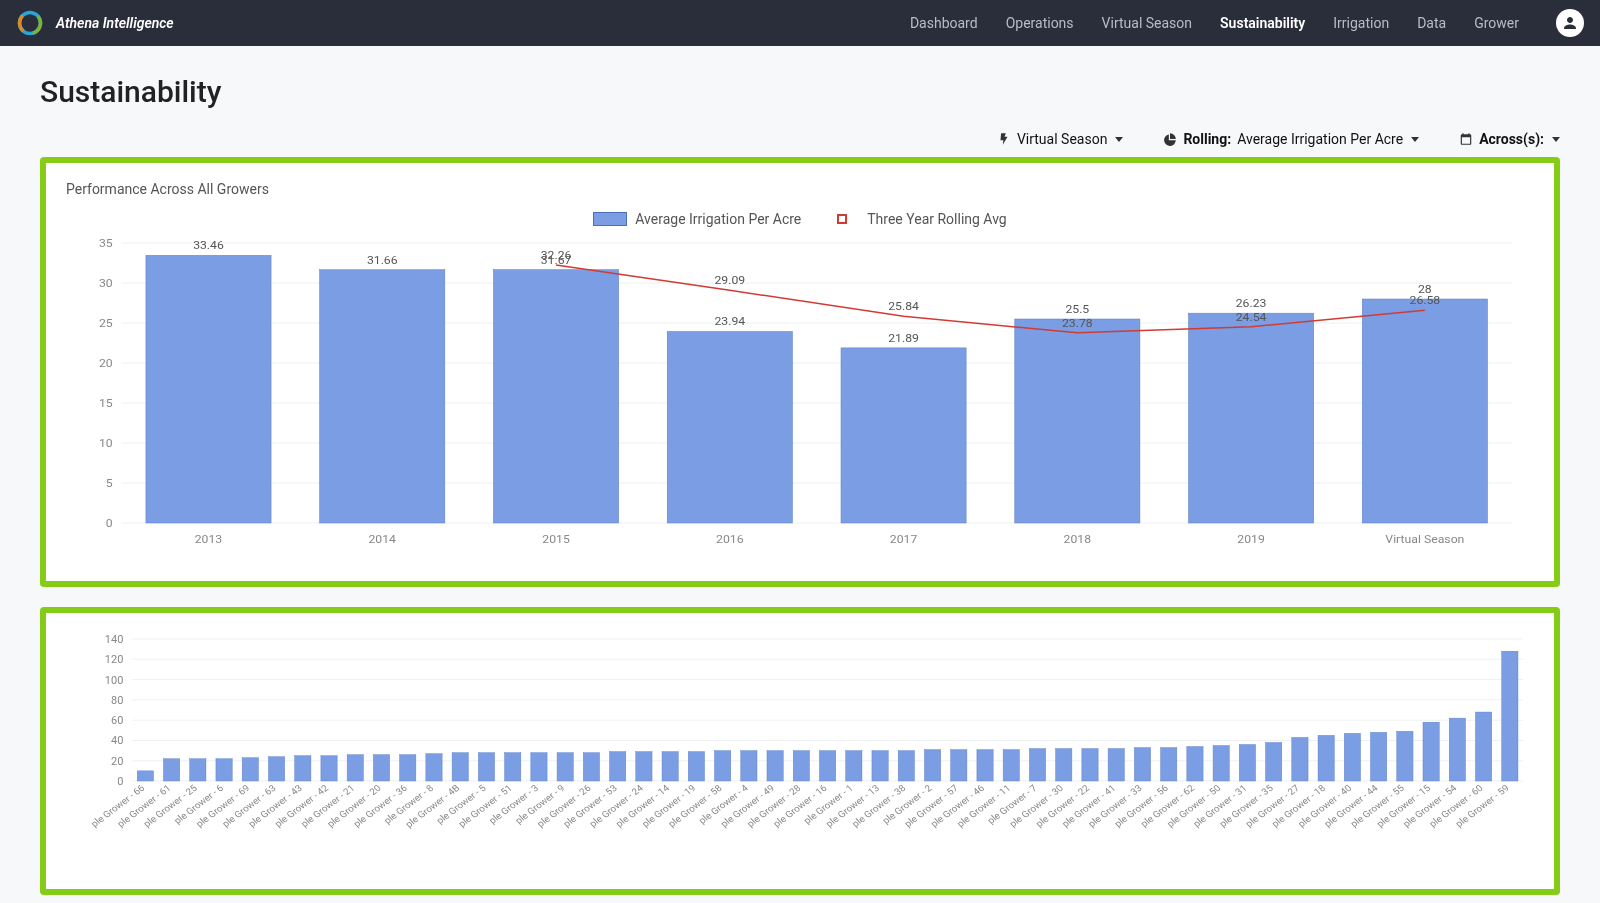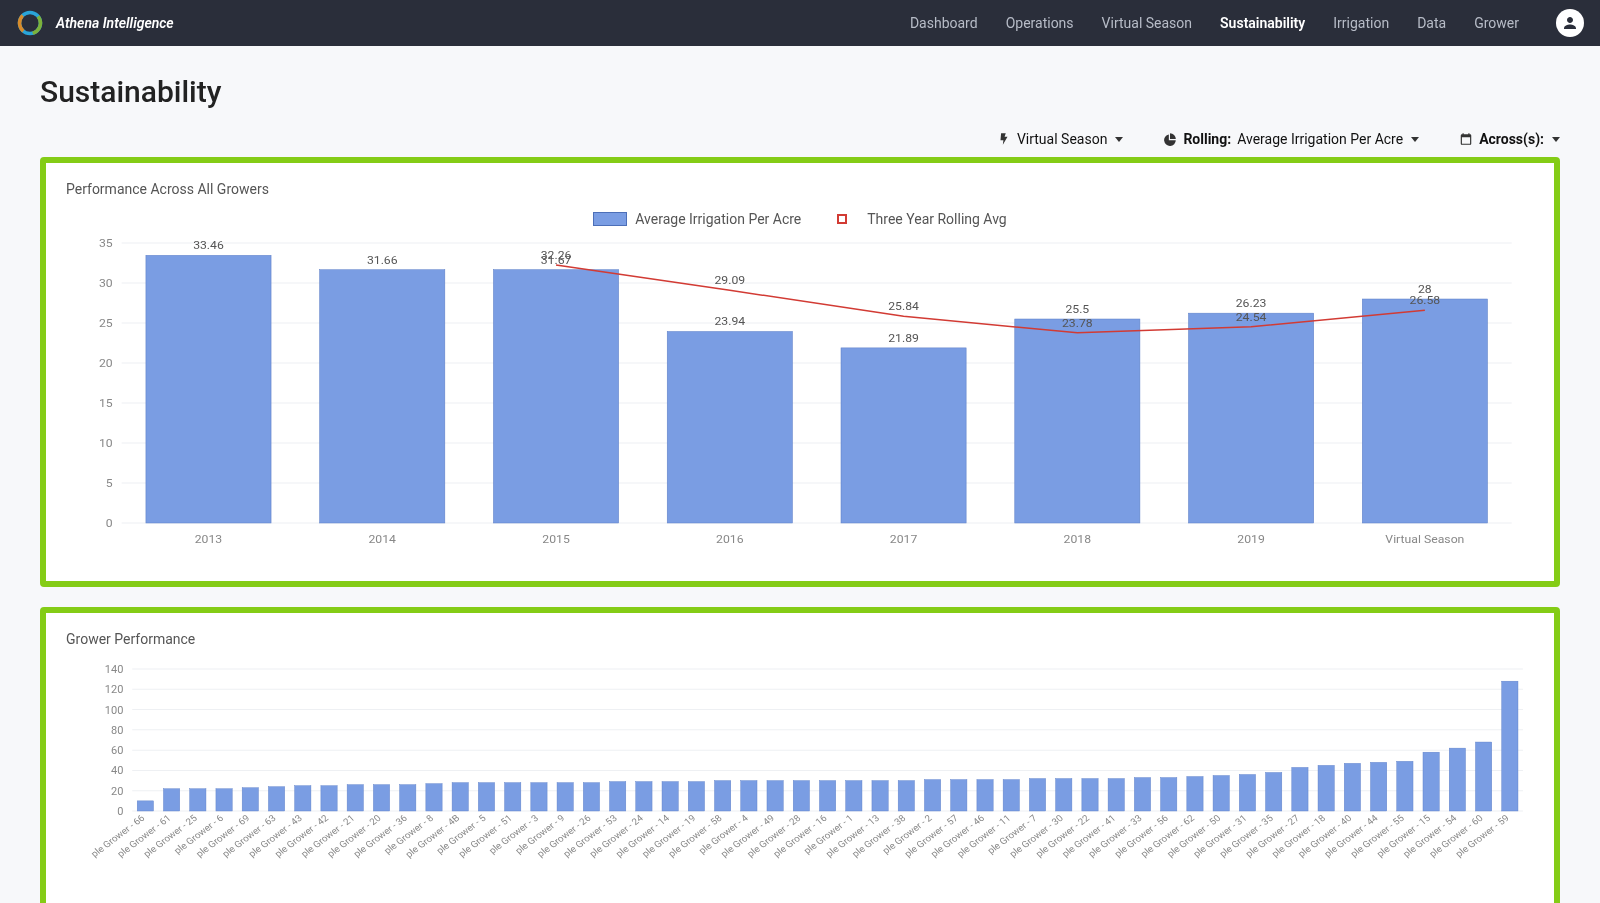--- a/index.html
+++ b/index.html
@@ -147,21 +147,20 @@
           <text x="596.875" y="51.28" text-anchor="middle" font-size="11" fill="#555">29.09</text>
           <text x="753.125" y="77.28" text-anchor="middle" font-size="11" fill="#555">25.84</text>
           <text x="909.375" y="93.75999999999999" text-anchor="middle" font-size="11" fill="#555">23.78</text>
           <text x="1065.625" y="87.68" text-anchor="middle" font-size="11" fill="#555">24.54</text>
           <text x="1221.875" y="71.36000000000001" text-anchor="middle" font-size="11" fill="#555">26.58</text>
         </svg>
     </div>
   </div>
 
   <div class="card">
-    <div class="card-title">Grower Performance</div>
     <svg id="chart2-svg" width="100%" height="230" viewBox="0 0 1330 230" preserveAspectRatio="none">
         <line x1="60" x2="1320" y1="150" y2="150" stroke="#eef0f3"></line>
         <text x="52" y="154" text-anchor="end" font-size="10" fill="#888">0</text>
         <line x1="60" x2="1320" y1="129.71428571428572" y2="129.71428571428572" stroke="#eef0f3"></line>
         <text x="52" y="133.71428571428572" text-anchor="end" font-size="10" fill="#888">20</text>
         <line x1="60" x2="1320" y1="109.42857142857143" y2="109.42857142857143" stroke="#eef0f3"></line>
         <text x="52" y="113.42857142857143" text-anchor="end" font-size="10" fill="#888">40</text>
         <line x1="60" x2="1320" y1="89.14285714285714" y2="89.14285714285714" stroke="#eef0f3"></line>
         <text x="52" y="93.14285714285714" text-anchor="end" font-size="10" fill="#888">60</text>
         <line x1="60" x2="1320" y1="68.85714285714286" y2="68.85714285714286" stroke="#eef0f3"></line>

